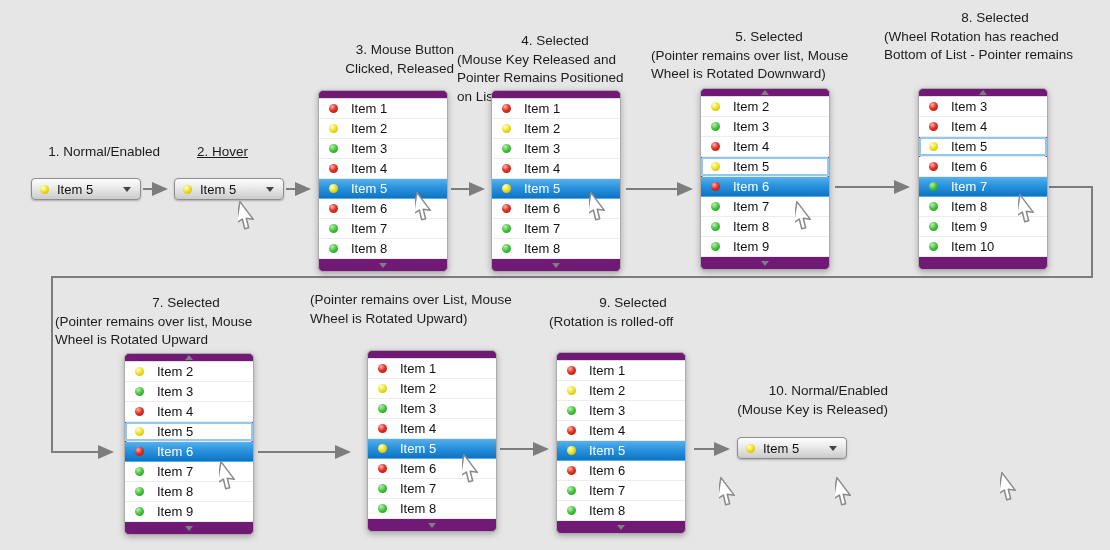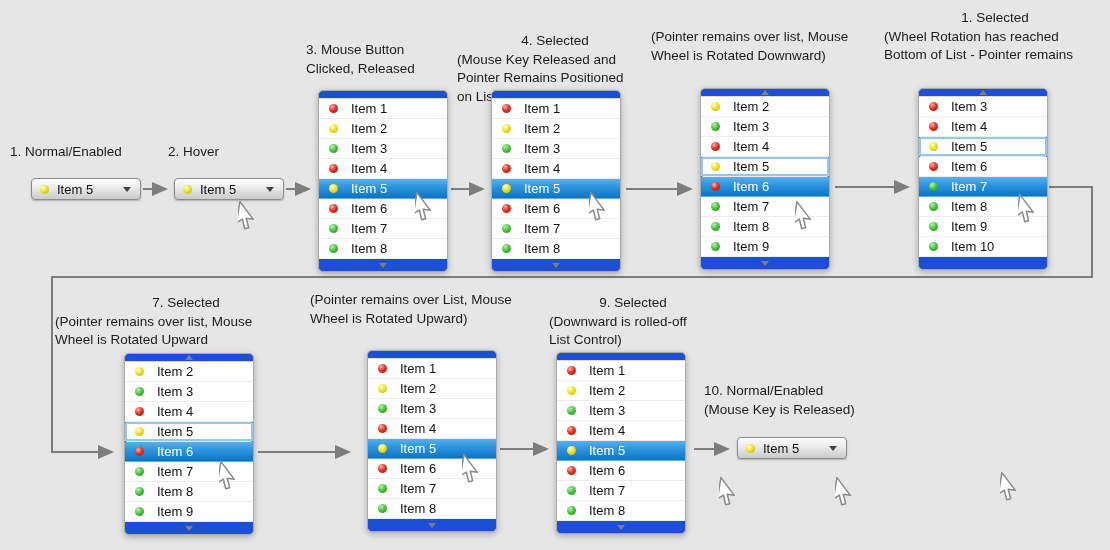--- a/index.html
+++ b/index.html
@@ -4,34 +4,34 @@
 <style>
   html,body{margin:0;padding:0;}
   .canvas{
     position:relative;width:1110px;height:550px;background:#e6e6e6;
     font-family:"Liberation Sans", sans-serif;overflow:hidden;
   }
   svg.connectors{position:absolute;left:0;top:0;width:1110px;height:550px;pointer-events:none;}
   
   .label{position:absolute;font-size:13.5px;line-height:18.5px;color:#1c1c1c;text-align:left;}
   .label div.first{text-align:center;}
-  .label.center-all div{text-align:left;}
+  .label.center-all div{text-align:right;}
   
   .dropdown{
     position:absolute;width:110px;height:22px;box-sizing:border-box;
     border:1px solid #8d8d8d;border-radius:4px;
     background:linear-gradient(#fdfdfd,#ececec 40%,#cbcbcb);
     box-shadow:0 1px 2px rgba(0,0,0,.25);
     display:flex;align-items:center;padding:0 9px 0 8px;gap:8px;font-size:13px;color:#111;
   }
   .dd-arrow{margin-left:auto;width:0;height:0;border-left:4px solid transparent;
     border-right:4px solid transparent;border-top:5px solid #444;}
   
   .listbox{
-    position:absolute;width:130px;box-sizing:border-box;background:#1d4ed8;
+    position:absolute;width:130px;box-sizing:border-box;background:#701a75;
     border:1px solid #ababab;border-radius:5px;
     box-shadow:0 2px 6px rgba(0,0,0,.28);overflow:hidden;
   }
   .lb-strip{height:8px;display:flex;align-items:center;justify-content:center;border-bottom:1px solid #dcdcdc;box-sizing:border-box;}
   .lb-strip.bottom{height:12px;border-bottom:none;border-top:0;}
   .tri-up{width:0;height:0;border-left:4px solid transparent;border-right:4px solid transparent;border-bottom:5px solid #7f7f7f;}
   .tri-down{width:0;height:0;border-left:4px solid transparent;border-right:4px solid transparent;border-top:5px solid #7f7f7f;}
   .lb-row{
     height:20px;box-sizing:border-box;display:flex;align-items:center;
     padding-left:10px;gap:13px;border-bottom:1px solid #ececec;
@@ -78,55 +78,55 @@
 
   <svg width="0" height="0" style="position:absolute">
     <defs>
       <path id="cursor-shape" d="M1.5,1.5 L1.5,21.5 L6.3,17.2 L9.9,25.8 L13.4,24.3 L9.8,15.9 L16.5,15.9 Z" fill="#ffffff" stroke="#8a8a8a" stroke-width="1.4" stroke-linejoin="round" transform="rotate(9 1.5 1.5)"></path>
     </defs>
   </svg>
 
   <div class="label center-all" style="left:10px;top:143px;width:150px;">
       <div class="first">1. Normal/Enabled</div>
     </div>
-  <div class="label center-all" style="left:168px;top:143px;width:80px;">
+  <div class="label center-all" style="left:168px;top:143px;width:80px;text-decoration:underline;">
       <div class="first">2. Hover</div>
     </div>
   <div class="label center-all" style="left:306px;top:41px;width:148px;">
       <div class="first">3. Mouse Button</div>
       <div>Clicked, Released</div>
     </div>
   <div class="label" style="left:457px;top:32px;width:196px;">
       <div class="first">4. Selected</div>
       <div>(Mouse Key Released and</div>
       <div>Pointer Remains Positioned</div>
       <div>on List)</div>
     </div>
   <div class="label" style="left:651px;top:28px;width:236px;">
+      <div class="first">5. Selected</div>
       <div>(Pointer remains over list, Mouse</div>
       <div>Wheel is Rotated Downward)</div>
     </div>
   <div class="label" style="left:884px;top:9px;width:222px;">
-      <div class="first">1. Selected</div>
+      <div class="first">8. Selected</div>
       <div>(Wheel Rotation has reached</div>
       <div>Bottom of List - Pointer remains</div>
     </div>
   <div class="label" style="left:55px;top:294px;width:262px;">
       <div class="first">7. Selected</div>
       <div>(Pointer remains over list, Mouse</div>
       <div>Wheel is Rotated Upward</div>
     </div>
   <div class="label" style="left:310px;top:291px;width:232px;">
       <div>(Pointer remains over List, Mouse</div>
       <div>Wheel is Rotated Upward)</div>
     </div>
   <div class="label" style="left:549px;top:294px;width:168px;">
       <div class="first">9. Selected</div>
-      <div>(Downward is rolled-off</div>
-      <div>List Control)</div>
+      <div>(Rotation is rolled-off</div>
     </div>
   <div class="label center-all" style="left:704px;top:382px;width:184px;">
       <div class="first">10. Normal/Enabled</div>
       <div>(Mouse Key is Released)</div>
     </div>
 
   <div class="dropdown" style="left:31px;top:178px;">
     <span class="bullet yellow"></span>
     <span>Item 5</span>
     <span class="dd-arrow"></span>

